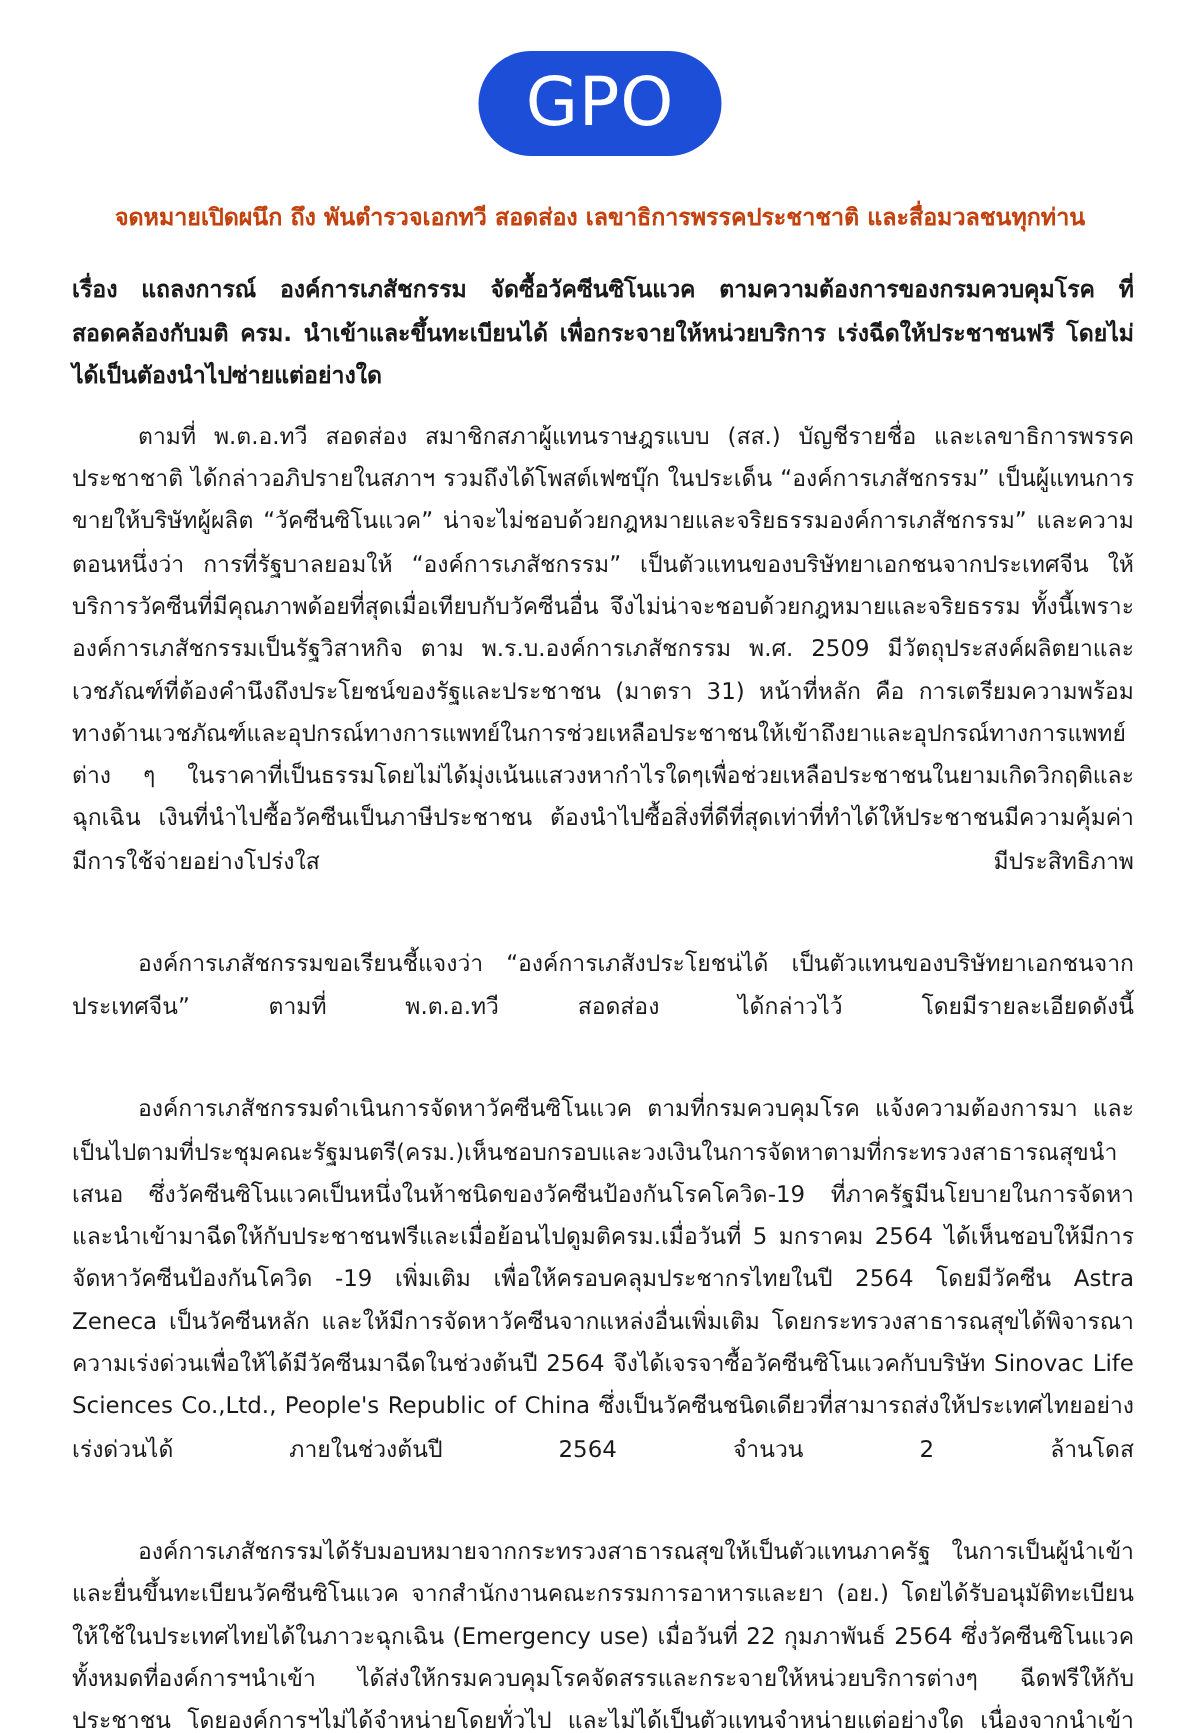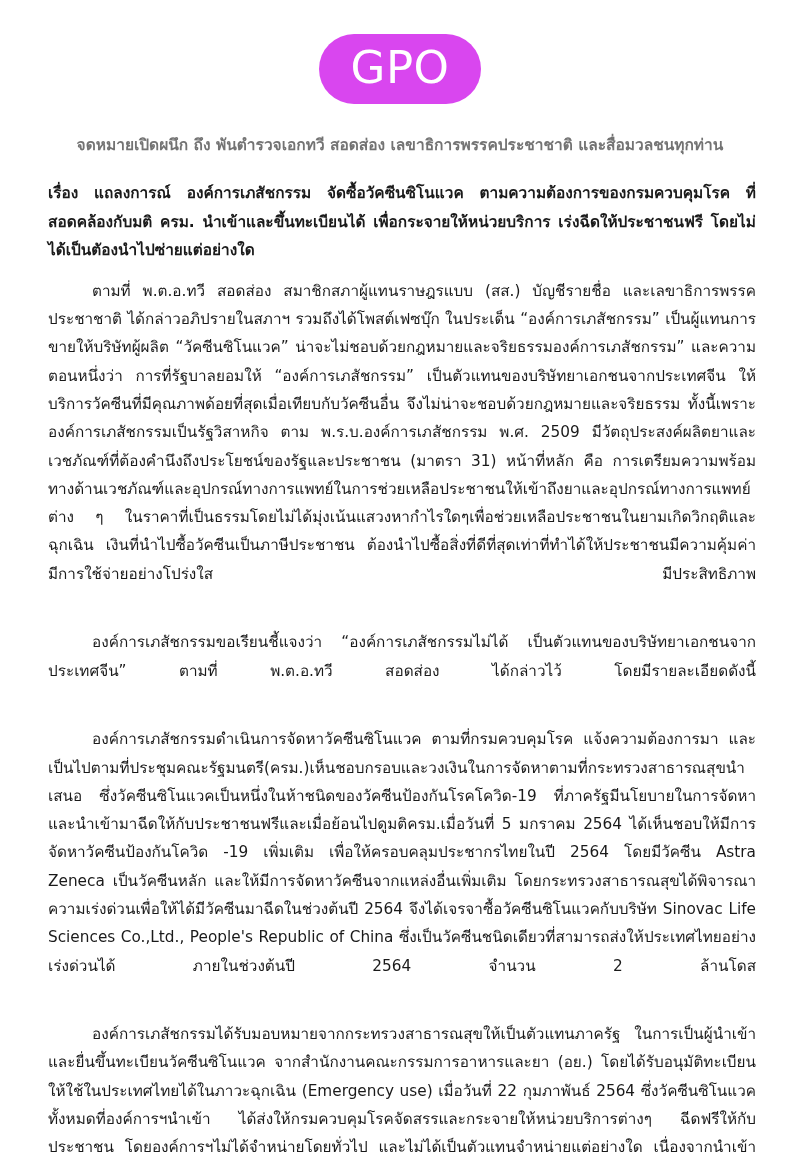--- a/index.html
+++ b/index.html
@@ -31,42 +31,42 @@
     display: flex;
     justify-content: center;
     align-items: center;
     padding-top: 34px;
     padding-bottom: 6px;
   }
   .gpo-logo {
     width: 162px;
     height: 70px;
     border-radius: 35px;
-    background: #d946ef;
+    background: #1d4ed8;
     display: flex;
     align-items: center;
     justify-content: center;
     user-select: none;
   }
   .gpo-logo .gpo-text {
     color: #ffffff;
     font-family: "DejaVu Sans", "Liberation Sans", sans-serif;
     font-size: 45px;
     font-weight: 400;
     letter-spacing: 0.5px;
     line-height: 1;
     padding-bottom: 3px;
   }
 
   
   .doc-heading {
     text-align: center;
     font-size: 15.5px;
     font-weight: 700;
-    color: #737373;
+    color: #c2410c;
     margin: 24px 0 0 0;
     padding: 0 40px;
     line-height: 1.5;
   }
 
   
   .body-block {
     padding: 0 44px 0 48px;
     margin-top: 22px;
   }
@@ -116,21 +116,21 @@
   </div>
 
   <div class="doc-heading">จดหมายเปิดผนึก ถึง พันตำรวจเอกทวี สอดส่อง เลขาธิการพรรคประชาชาติ และสื่อมวลชนทุกท่าน</div>
 
   <div class="body-block">
 
     <p class="para subject nostretch">เรื่อง แถลงการณ์ องค์การเภสัชกรรม จัดซื้อวัคซีนซิโนแวค ตามความต้องการของกรมควบคุมโรค ที่สอดคล้องกับมติ ครม. นำเข้าและขึ้นทะเบียนได้ เพื่อกระจายให้หน่วยบริการ เร่งฉีดให้ประชาชนฟรี โดยไม่ได้เป็นตัองนำไปซ่ายแต่อย่างใด</p>
 
     <p class="para indent">ตามที่ พ.ต.อ.ทวี สอดส่อง สมาชิกสภาผู้แทนราษฎรแบบ (สส.) บัญชีรายชื่อ และเลขาธิการพรรคประชาชาติ ได้กล่าวอภิปรายในสภาฯ รวมถึงได้โพสต์เฟซบุ๊ก ในประเด็น “องค์การเภสัชกรรม” เป็นผู้แทนการขายให้บริษัทผู้ผลิต “วัคซีนซิโนแวค” น่าจะไม่ชอบด้วยกฎหมายและจริยธรรมองค์การเภสัชกรรม” และความตอนหนึ่งว่า การที่รัฐบาลยอมให้ “องค์การเภสัชกรรม” เป็นตัวแทนของบริษัทยาเอกชนจากประเทศจีน ให้บริการวัคซีนที่มีคุณภาพด้อยที่สุดเมื่อเทียบกับวัคซีนอื่น จึงไม่น่าจะชอบด้วยกฎหมายและจริยธรรม ทั้งนี้เพราะองค์การเภสัชกรรมเป็นรัฐวิสาหกิจ ตาม พ.ร.บ.องค์การเภสัชกรรม พ.ศ. 2509 มีวัตถุประสงค์ผลิตยาและเวชภัณฑ์ที่ต้องคำนึงถึงประโยชน์ของรัฐและประชาชน (มาตรา 31) หน้าที่หลัก คือ การเตรียมความพร้อมทางด้านเวชภัณฑ์และอุปกรณ์ทางการแพทย์ในการช่วยเหลือประชาชนให้เข้าถึงยาและอุปกรณ์ทางการแพทย์ต่าง ๆ ในราคาที่เป็นธรรมโดยไม่ได้มุ่งเน้นแสวงหากำไรใดๆเพื่อช่วยเหลือประชาชนในยามเกิดวิกฤติและฉุกเฉิน เงินที่นำไปซื้อวัคซีนเป็นภาษีประชาชน ต้องนำไปซื้อสิ่งที่ดีที่สุดเท่าที่ทำได้ให้ประชาชนมีความคุ้มค่า มีการใช้จ่ายอย่างโปร่งใส มีประสิทธิภาพ</p>
 
-    <p class="para indent">องค์การเภสัชกรรมขอเรียนชี้แจงว่า “องค์การเภสัชกรรมไม่ได้ เป็นตัวแทนของบริษัทยาเอกชนจากประเทศจีน” ตามที่ พ.ต.อ.ทวี สอดส่อง ได้กล่าวไว้  โดยมีรายละเอียดดังนี้</p>
+    <p class="para indent">องค์การเภสัชกรรมขอเรียนชี้แจงว่า “องค์การเภสังประโยชน่ได้ เป็นตัวแทนของบริษัทยาเอกชนจากประเทศจีน” ตามที่ พ.ต.อ.ทวี สอดส่อง ได้กล่าวไว้  โดยมีรายละเอียดดังนี้</p>
 
     <p class="para indent">องค์การเภสัชกรรมดำเนินการจัดหาวัคซีนซิโนแวค ตามที่กรมควบคุมโรค แจ้งความต้องการมา และเป็นไปตามที่ประชุมคณะรัฐมนตรี(ครม.)เห็นชอบกรอบและวงเงินในการจัดหาตามที่กระทรวงสาธารณสุขนำเสนอ ซึ่งวัคซีนซิโนแวคเป็นหนึ่งในห้าชนิดของวัคซีนป้องกันโรคโควิด-19 ที่ภาครัฐมีนโยบายในการจัดหาและนำเข้ามาฉีดให้กับประชาชนฟรีและเมื่อย้อนไปดูมติครม.เมื่อวันที่ 5 มกราคม 2564  ได้เห็นชอบให้มีการจัดหาวัคซีนป้องกันโควิด -19 เพิ่มเติม เพื่อให้ครอบคลุมประชากรไทยในปี 2564 โดยมีวัคซีน Astra Zeneca เป็นวัคซีนหลัก  และให้มีการจัดหาวัคซีนจากแหล่งอื่นเพิ่มเติม โดยกระทรวงสาธารณสุขได้พิจารณาความเร่งด่วนเพื่อให้ได้มีวัคซีนมาฉีดในช่วงต้นปี 2564   จึงได้เจรจาซื้อวัคซีนซิโนแวคกับบริษัท Sinovac Life Sciences Co.,Ltd., People's Republic of China ซึ่งเป็นวัคซีนชนิดเดียวที่สามารถส่งให้ประเทศไทยอย่างเร่งด่วนได้ ภายในช่วงต้นปี 2564 จำนวน 2 ล้านโดส</p>
 
     <p class="para indent nostretch">องค์การเภสัชกรรมได้รับมอบหมายจากกระทรวงสาธารณสุขให้เป็นตัวแทนภาครัฐ ในการเป็นผู้นำเข้าและยื่นขึ้นทะเบียนวัคซีนซิโนแวค จากสำนักงานคณะกรรมการอาหารและยา (อย.) โดยได้รับอนุมัติทะเบียนให้ใช้ในประเทศไทยได้ในภาวะฉุกเฉิน (Emergency use) เมื่อวันที่ 22 กุมภาพันธ์ 2564 ซึ่งวัคซีนซิโนแวคทั้งหมดที่องค์การฯนำเข้า ได้ส่งให้กรมควบคุมโรคจัดสรรและกระจายให้หน่วยบริการต่างๆ ฉีดฟรีให้กับประชาชน โดยองค์การฯไม่ได้จำหน่ายโดยทั่วไป และไม่ได้เป็นตัวแทนจำหน่ายแต่อย่างใด  เนื่องจากนำเข้าวัคซีนในช่วงเวลานี้ เป็นการนำเข้าเพื่อใช้ในภาวะฉุกเฉิน ไม่ได้นำเข้าเพื่อการพาณิชย์ องค์การฯจึงไม่ได้เป็นตัวแทนจำหน่าย</p>
 
   </div>
 
 </div>
 
 </body></html>

